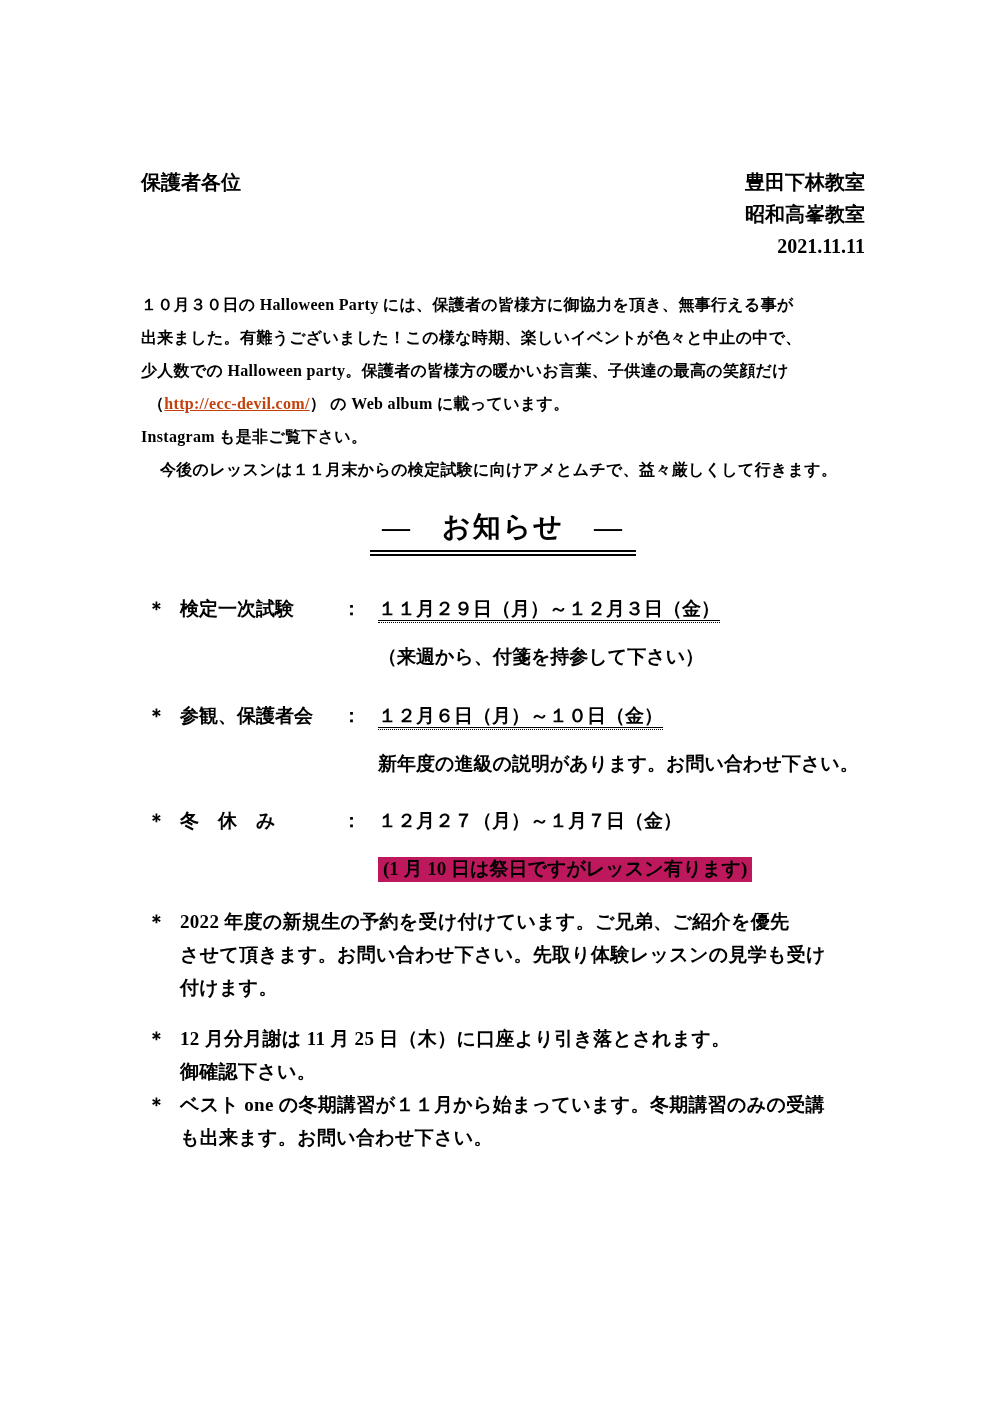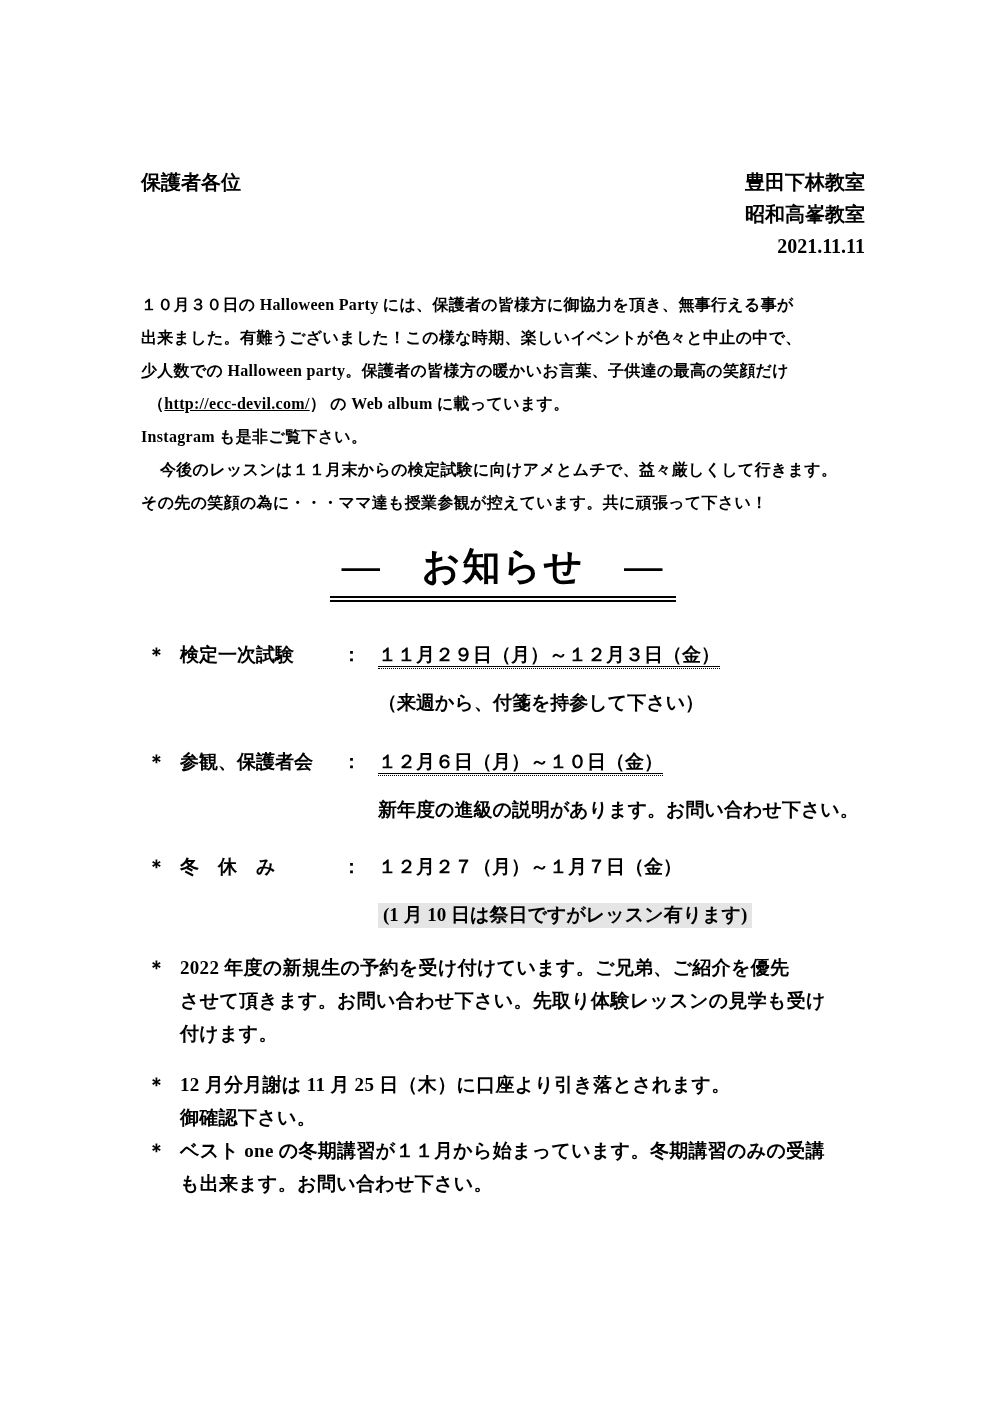--- a/index.html
+++ b/index.html
@@ -22,45 +22,45 @@
             font-size:20px; line-height:32px; font-weight:600; }
   .sender { text-align:right; }
   .sender .date-line { font-size:20px; font-weight:600; }
 
   
   .body-par { margin-top:26px; font-size:16px; line-height:33px; font-weight:600; letter-spacing:0.3px; }
   .line { white-space:nowrap; }
   .line.stretch { white-space:normal; text-align:justify; text-align-last:justify; }
   .line.indent-sm { text-indent:7px; }
   .line.indent-1 { text-indent:19px; }
-  .doc-link { color:#000000; text-decoration:underline; cursor:pointer; }
+  .doc-link { color:#c2410c; text-decoration:underline; cursor:pointer; }
 
   
   .notice-heading { margin-top:22px; text-align:center; }
   .notice-heading .hd {
     display:inline-block;
-    font-size:38px; font-weight:700; letter-spacing:2px;
+    font-size:28px; font-weight:700; letter-spacing:2px;
     border-bottom:6px double #000;
     padding:0 12px 4px 12px;
   }
 
   
   .notice-list { margin-top:36px; font-size:19px; line-height:33px; font-weight:600; }
   .n-item:nth-child(1) { margin-bottom:26px; }
   .n-item:nth-child(2) { margin-bottom:24px; }
   .n-item:nth-child(3) { margin-bottom:20px; }
   .n-row { display:flex; padding-left:6px; }
   .n-bullet { width:33px; flex:none; }
   .n-label  { width:162px; flex:none; }
   .n-colon  { width:36px; flex:none; }
   .n-date   { flex:1; white-space:nowrap; }
   .u-outer  { border-bottom:1.5px dotted #000; padding-bottom:3px; }
   .u-inner  { border-bottom:1.5px solid #000; padding-bottom:1px; }
   .n-note   { margin-left:237px; margin-top:15px; }
-  .hl { background:#e5e5e5; padding:1px 5px 3px 5px; }
+  .hl { background:#be185d; padding:1px 5px 3px 5px; }
 
   
   .extra-list { font-size:19px; line-height:33px; font-weight:600; letter-spacing:0.3px; }
   .x-item { display:flex; padding-left:6px; margin-bottom:18px; }
   .x-item.mb0 { margin-bottom:0; }
   .x-bullet { width:33px; flex:none; }
   .x-body { flex:1; }
 </style>
 </head>
 <body>
@@ -77,21 +77,20 @@
       </div>
     </div>
 
     <div class="body-par">
       <div class="line">１０月３０日の Halloween Party には、保護者の皆様方に御協力を頂き、無事行える事が</div>
       <div class="line">出来ました。有難うございました！この様な時期、楽しいイベントが色々と中止の中で、</div>
       <div class="line">少人数での Halloween party。保護者の皆様方の暖かいお言葉、子供達の最高の笑顔だけ</div>
       <div class="line indent-sm"><span>（</span><a class="doc-link">http://ecc-devil.com/</a><span>） の Web album に載っています。</span></div>
       <div class="line">Instagram も是非ご覧下さい。</div>
       <div class="line indent-1">今後のレッスンは１１月末からの検定試験に向けアメとムチで、益々厳しくして行きます。</div>
-      <div class="line">その先の笑顔の為に・・・ママ達も授業参観が控えています。共に頑張って下さい！</div>
     </div>
 
     <div class="notice-heading">
       <span class="hd">―　お知らせ　―</span>
     </div>
 
     <div class="notice-list">
 
       <div class="n-item">
         <div class="n-row">

